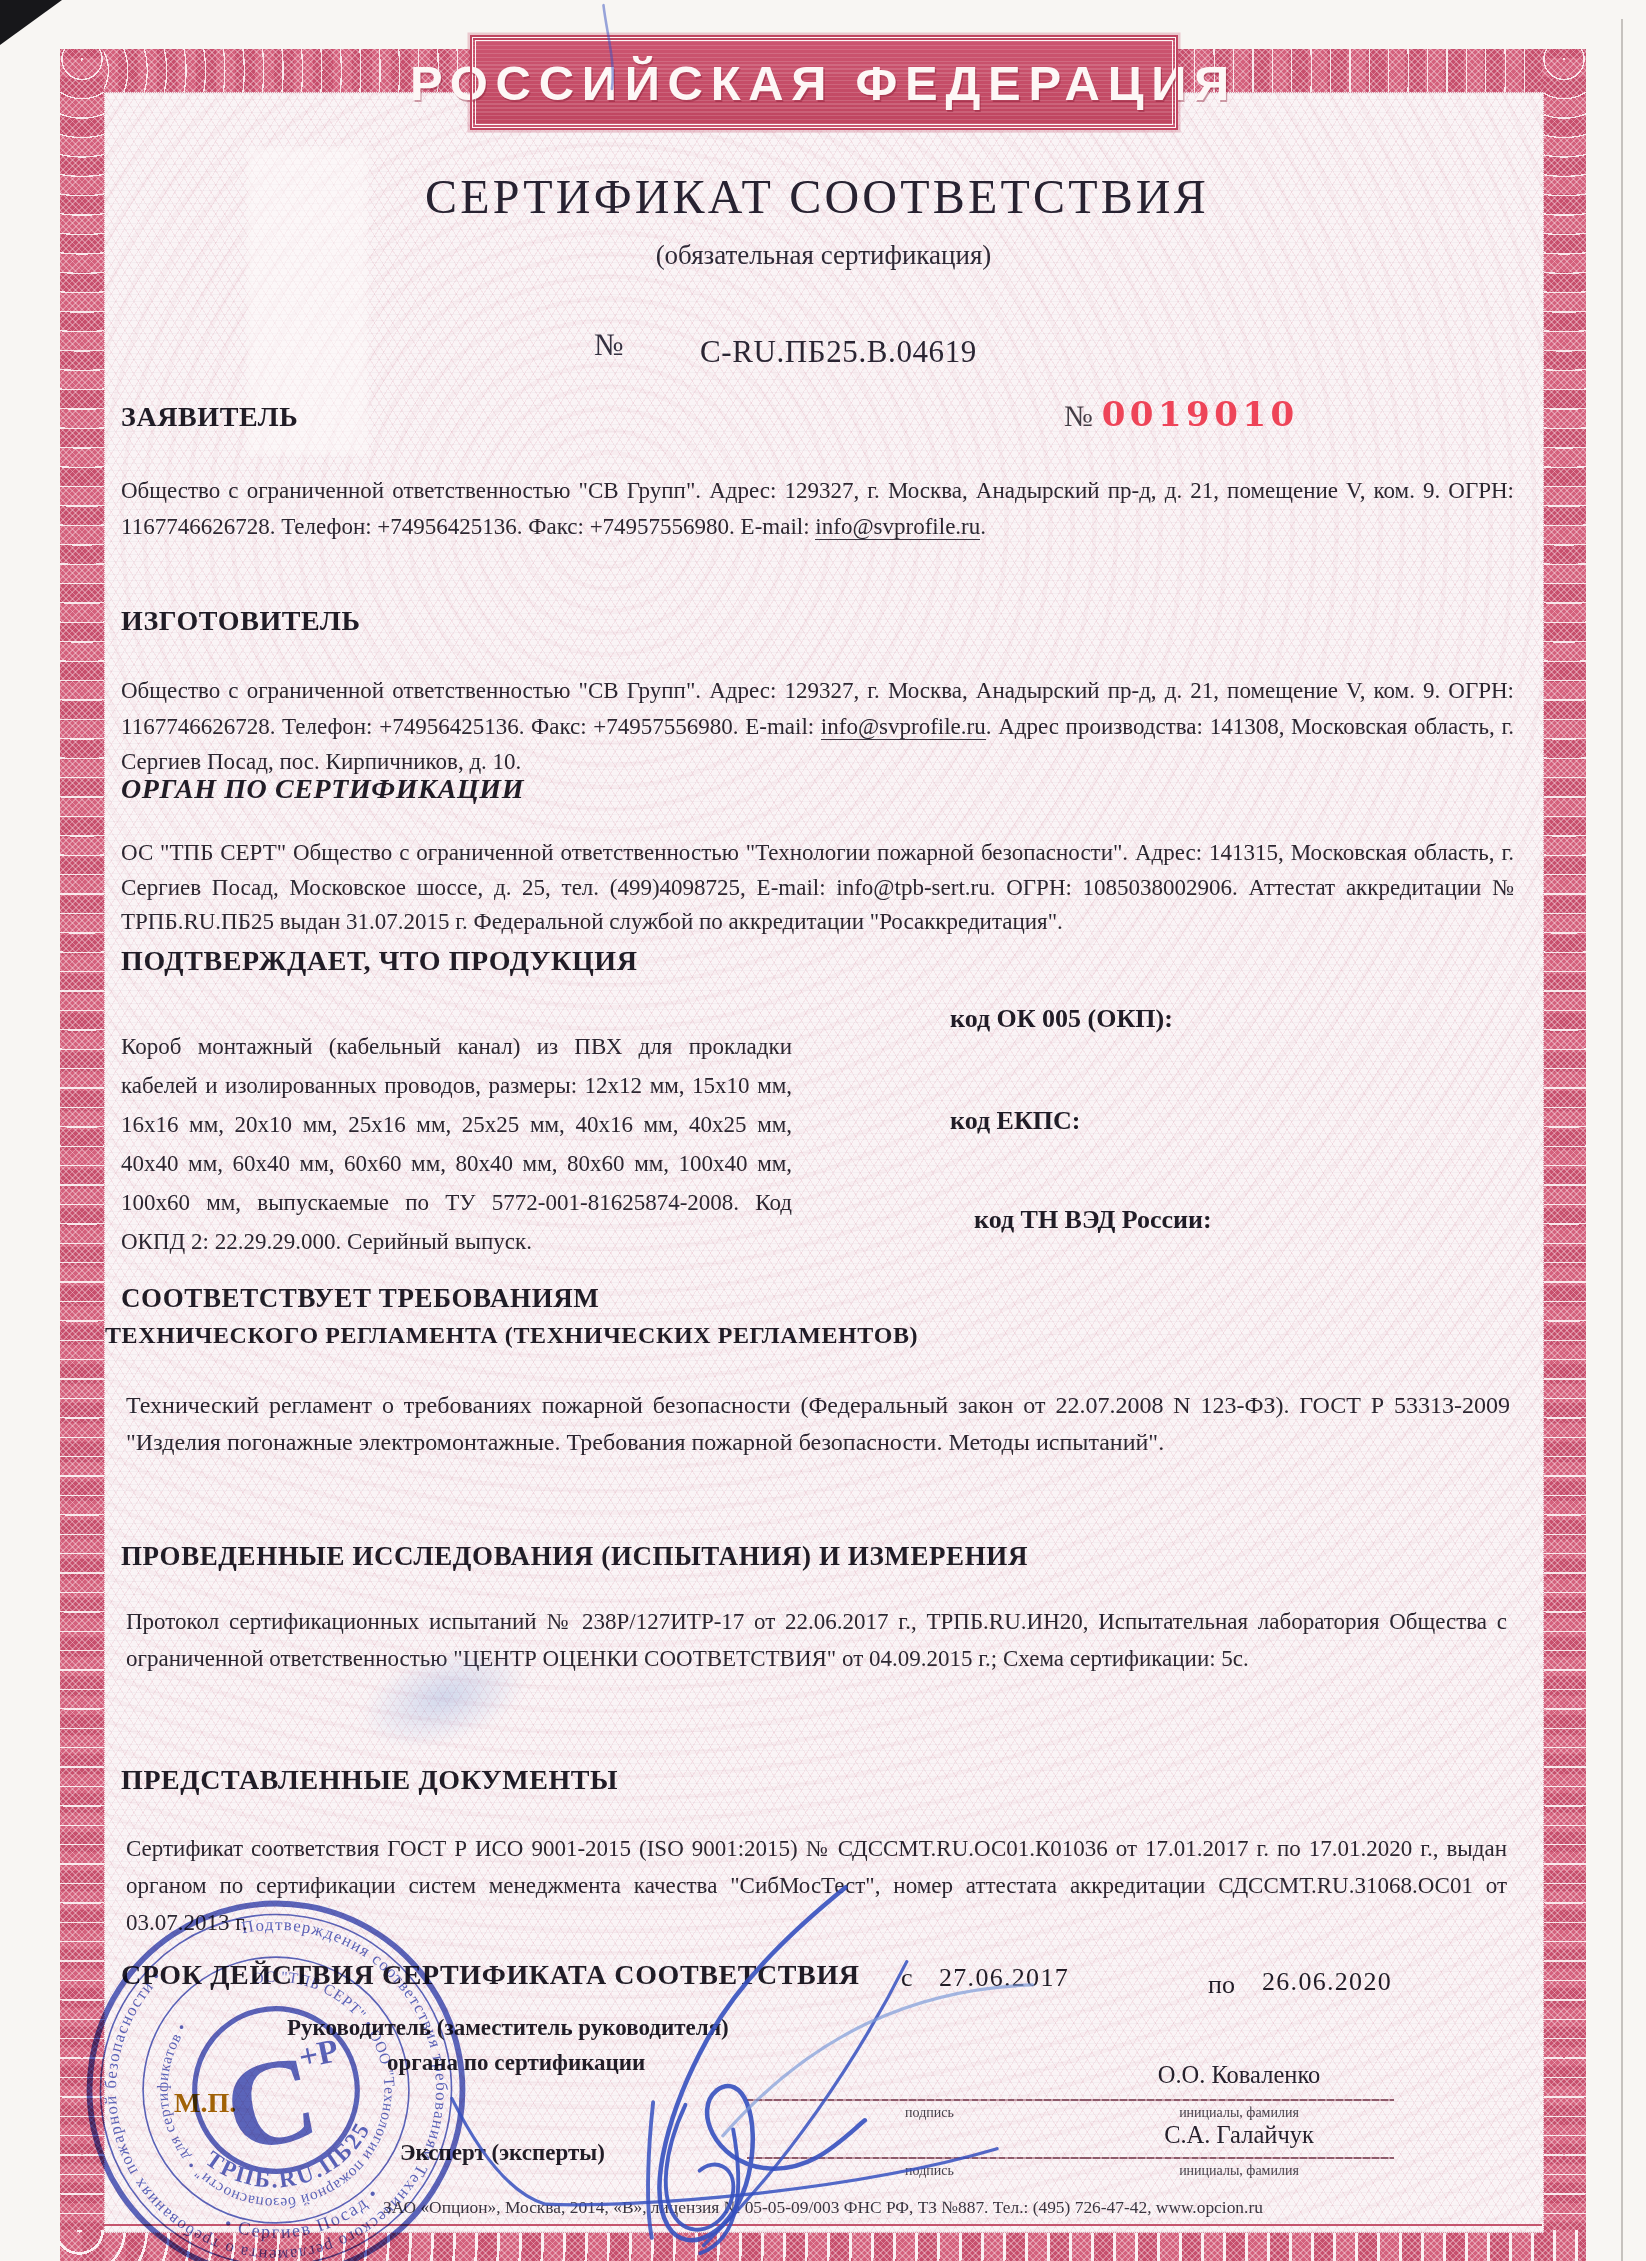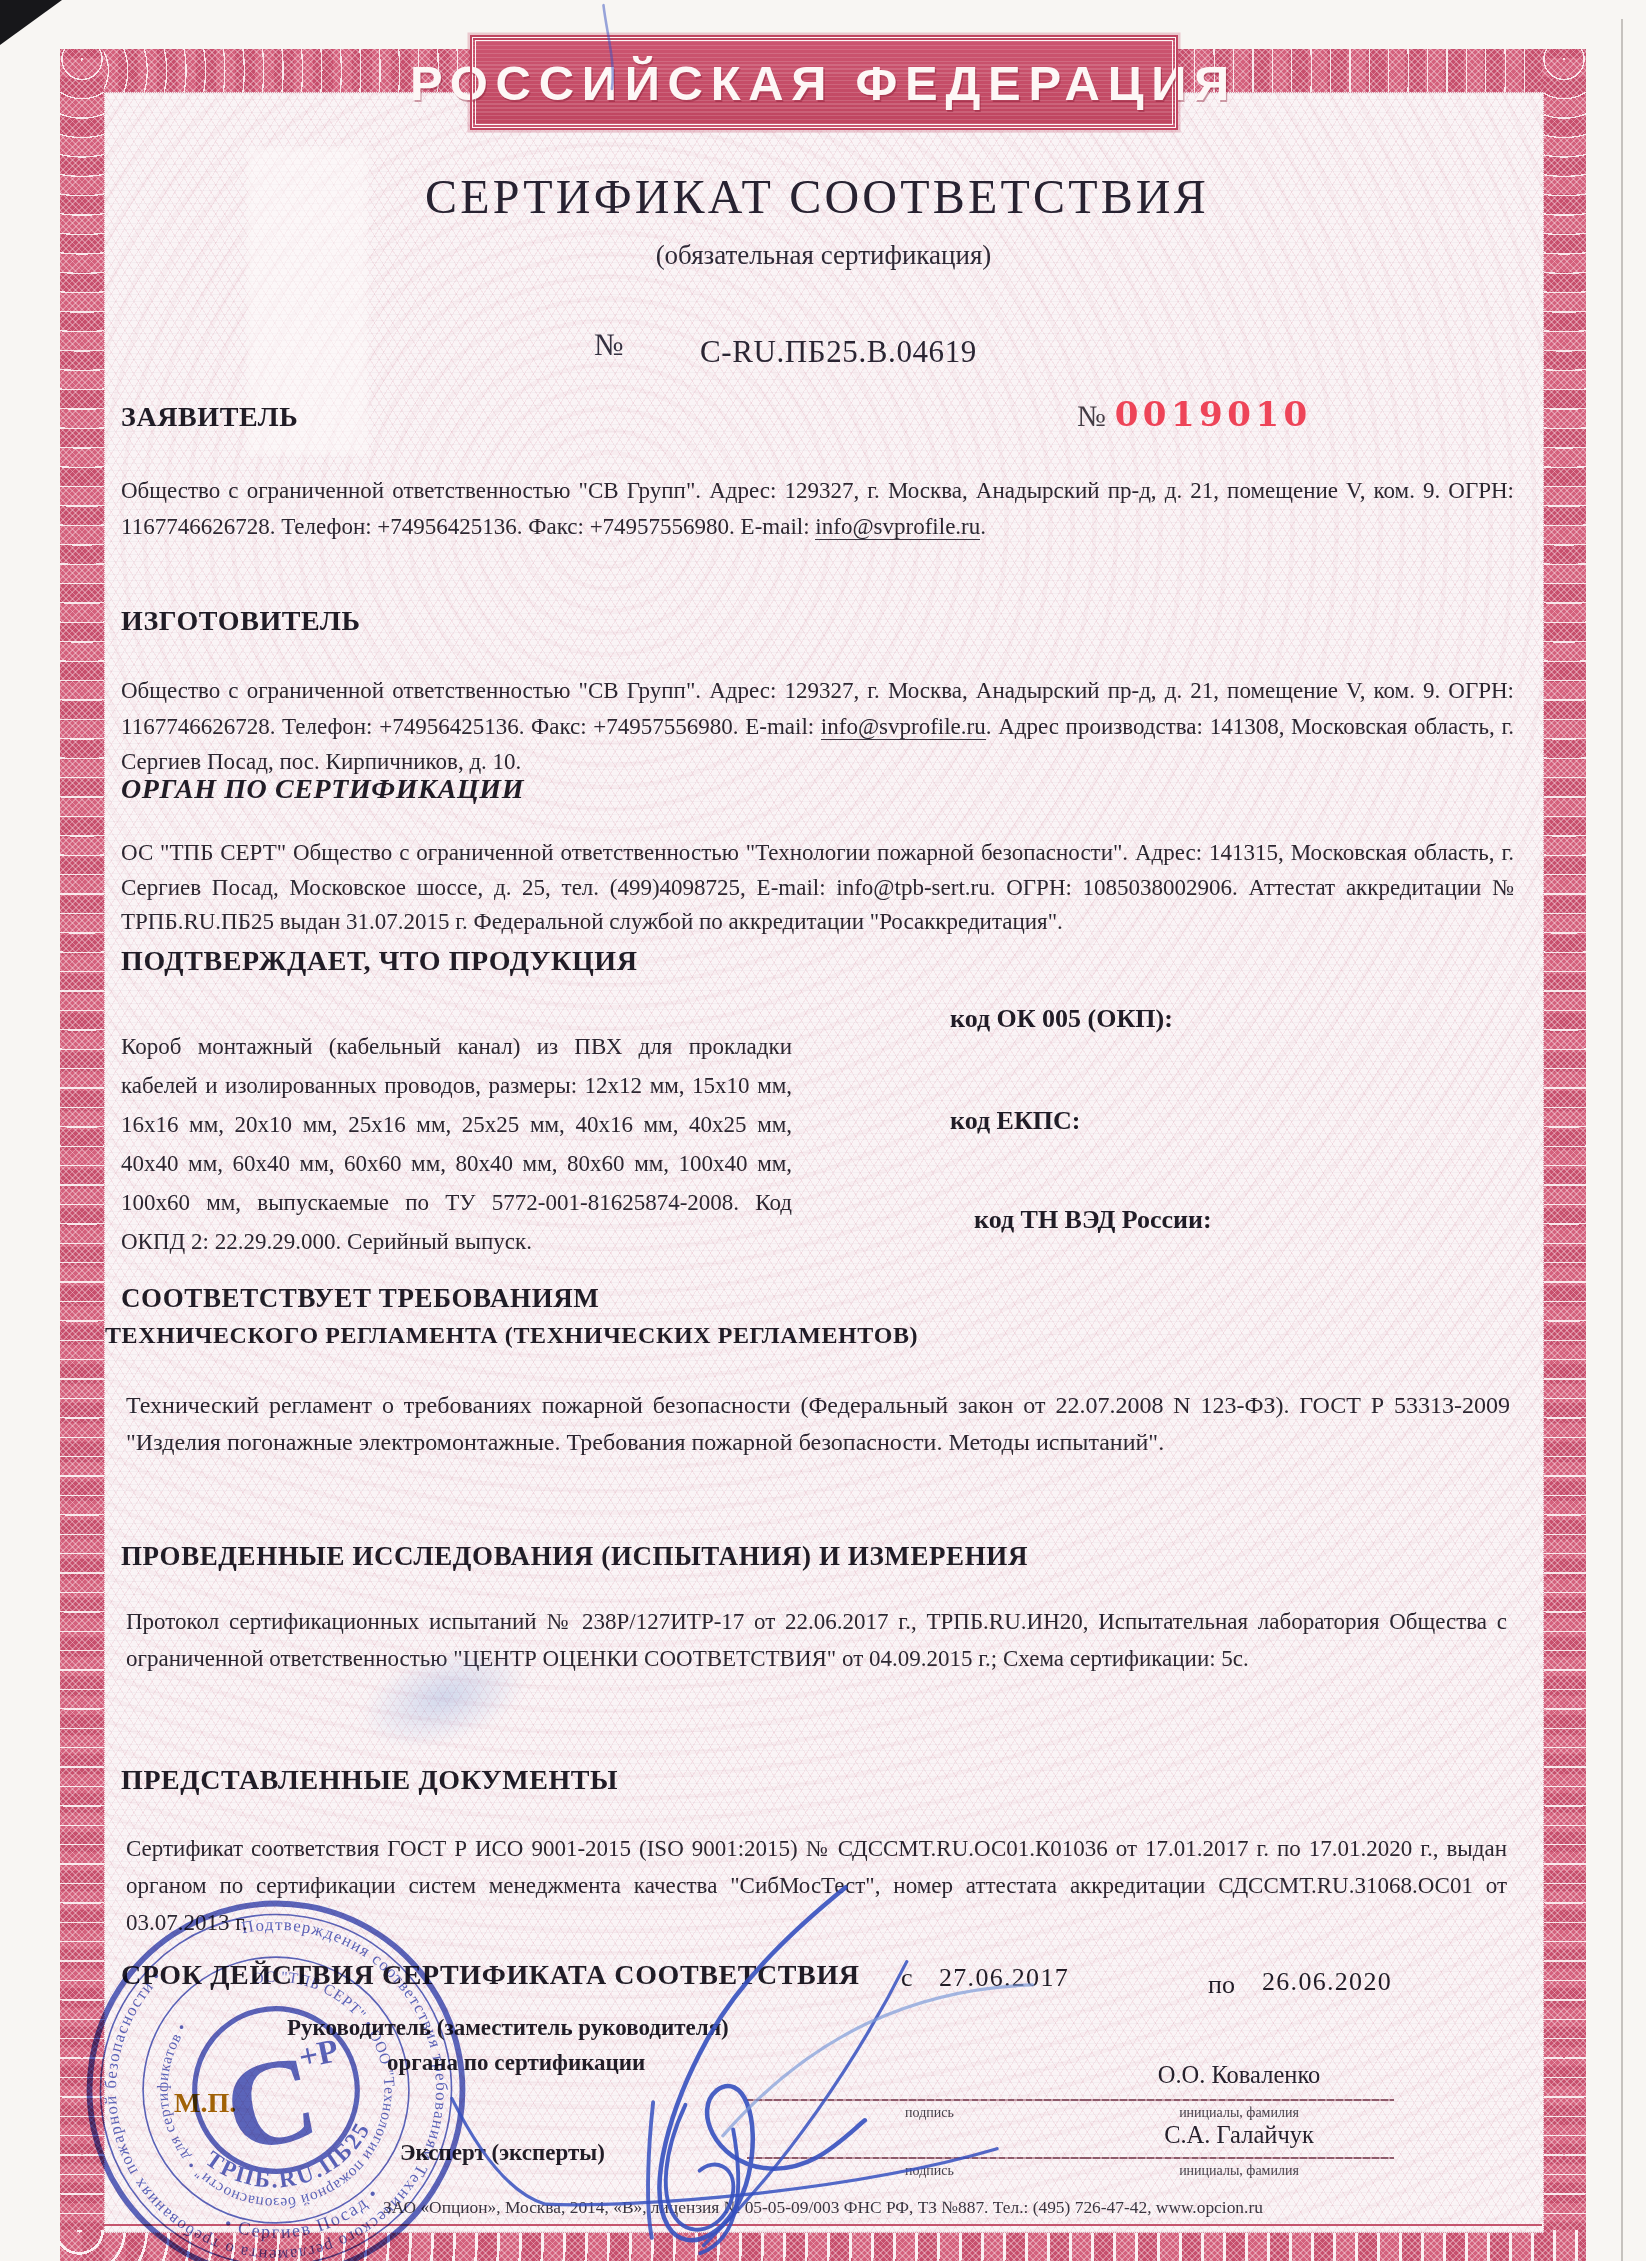--- a/index.html
+++ b/index.html
@@ -59,21 +59,21 @@
     letter-spacing:7.7px;color:#fdf7f6;text-shadow:1.3px 1.9px 0 rgba(135,25,50,.4);white-space:nowrap;}
   
   .abs{position:absolute;}
   .doc-title{left:0;width:1634px;top:169px;text-align:center;font-size:48px;letter-spacing:3.2px;color:#272231;}
   .doc-sub{left:0;width:1647px;top:240px;text-align:center;font-size:27px;color:#2e2936;}
   .no-label{left:594px;top:327px;font-size:31px;color:#343040;}
   .no-value{left:700px;top:334px;font-size:31px;letter-spacing:0.6px;color:#2a2533;}
   .h{font-weight:700;font-size:28px;letter-spacing:0.6px;color:#201c26;white-space:nowrap;}
   .t{font-size:23px;line-height:1.55;text-align:justify;color:#2b2630;}
   .u{border-bottom:1.9px solid #3b3542;}
-  .cert-no{left:1064px;top:394px;white-space:nowrap;margin-left:13px;}
+  .cert-no{left:1064px;top:394px;white-space:nowrap;}
   .cert-no .nsign{font-size:30px;color:#433c44;}
   .cert-no .digits{font-size:34px;font-weight:700;color:#ee4458;letter-spacing:4.5px;margin-left:9px;font-family:"DejaVu Serif", serif;}
   .code-label{font-weight:700;font-size:26px;color:#201c26;white-space:nowrap;}
   .srok-label{font-size:26px;color:#201c26;}
   .srok-date{font-size:26px;color:#201c26;letter-spacing:1.3px;}
   .role{font-weight:700;font-size:23px;color:#201c26;white-space:nowrap;}
   .sig-line{height:1.9px;background:repeating-linear-gradient(90deg,#8e5b6b 0 6.5px,#c39aa5 6.5px 9px);}
   .cap{font-size:14px;color:#46404a;text-align:center;}
   .name{font-size:24.5px;color:#25202c;text-align:center;white-space:nowrap;}
   .mp{font-weight:700;font-size:28px;color:#a16207;margin-top:18px;}

